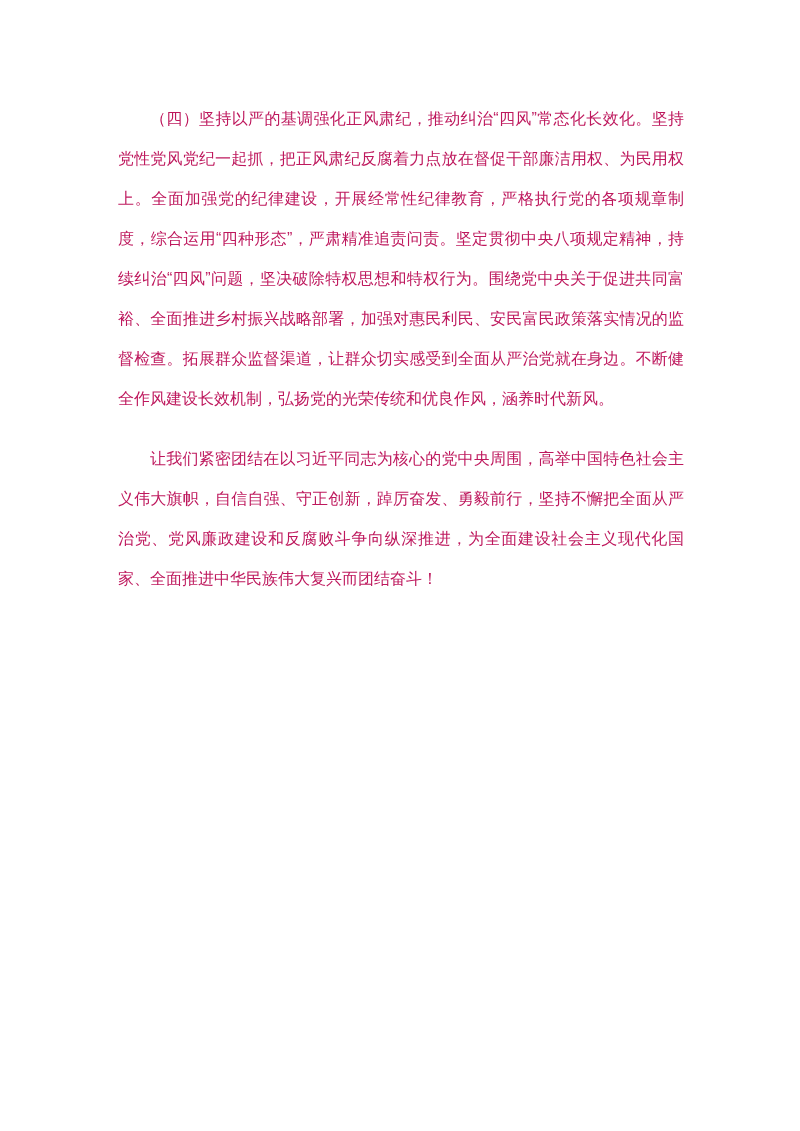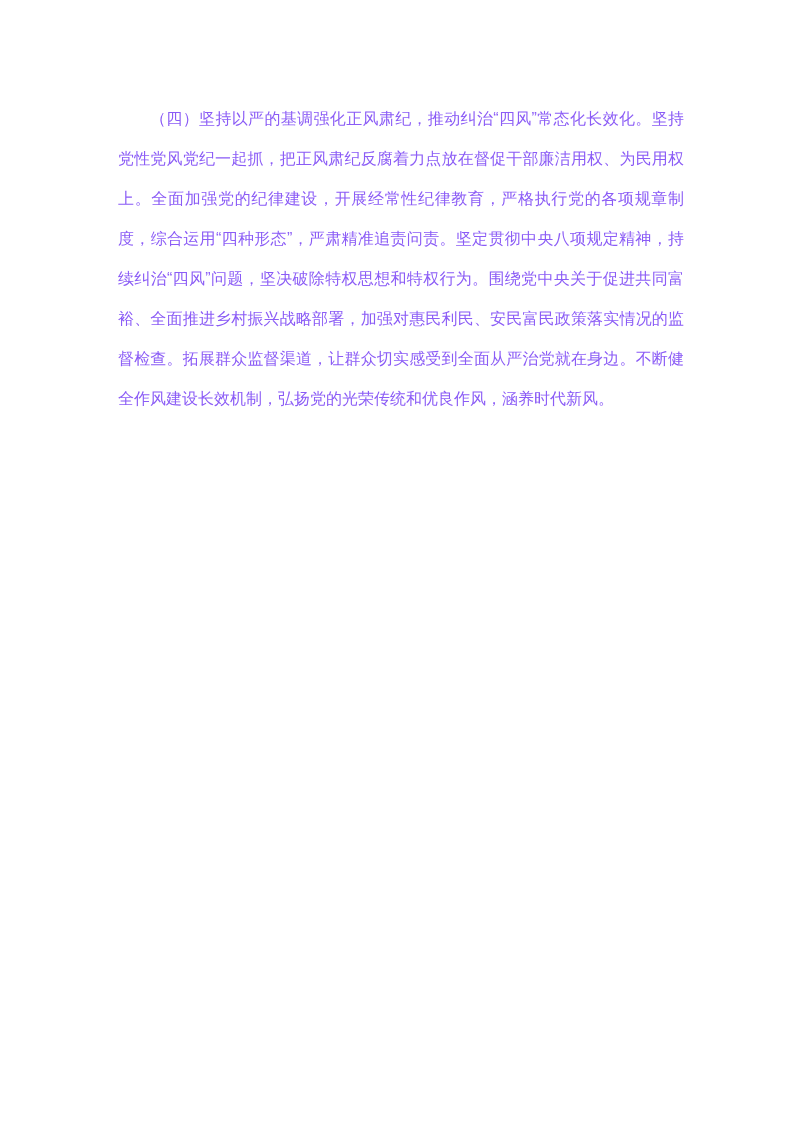--- a/index.html
+++ b/index.html
@@ -18,30 +18,31 @@
     }
     .content {
       position: absolute;
       left: 118px;
       top: 99px;
       width: 566px;
     }
     p.para {
       font-size: 16px;
       line-height: 40px;
-      color: #8b5cf6;
+      color: #be185d;
       text-align: justify;
       text-justify: inter-ideograph;
       text-indent: 2em;
       margin: 0 0 20px 0;
       letter-spacing: 0;
       word-break: break-all;
     }
     p.para:last-child { margin-bottom: 0; }
   </style>
 </head>
 <body>
 
 <div class="page">
   <div class="content">
     <p class="para">（四）坚持以严的基调强化正风肃纪，推动纠治“四风”常态化长效化。坚持党性党风党纪一起抓，把正风肃纪反腐着力点放在督促干部廉洁用权、为民用权上。全面加强党的纪律建设，开展经常性纪律教育，严格执行党的各项规章制度，综合运用“四种形态”，严肃精准追责问责。坚定贯彻中央八项规定精神，持续纠治“四风”问题，坚决破除特权思想和特权行为。围绕党中央关于促进共同富裕、全面推进乡村振兴战略部署，加强对惠民利民、安民富民政策落实情况的监督检查。拓展群众监督渠道，让群众切实感受到全面从严治党就在身边。不断健全作风建设长效机制，弘扬党的光荣传统和优良作风，涵养时代新风。</p>
+    <p class="para">让我们紧密团结在以习近平同志为核心的党中央周围，高举中国特色社会主义伟大旗帜，自信自强、守正创新，踔厉奋发、勇毅前行，坚持不懈把全面从严治党、党风廉政建设和反腐败斗争向纵深推进，为全面建设社会主义现代化国家、全面推进中华民族伟大复兴而团结奋斗！</p>
   </div>
 </div>
 
 </body></html>

